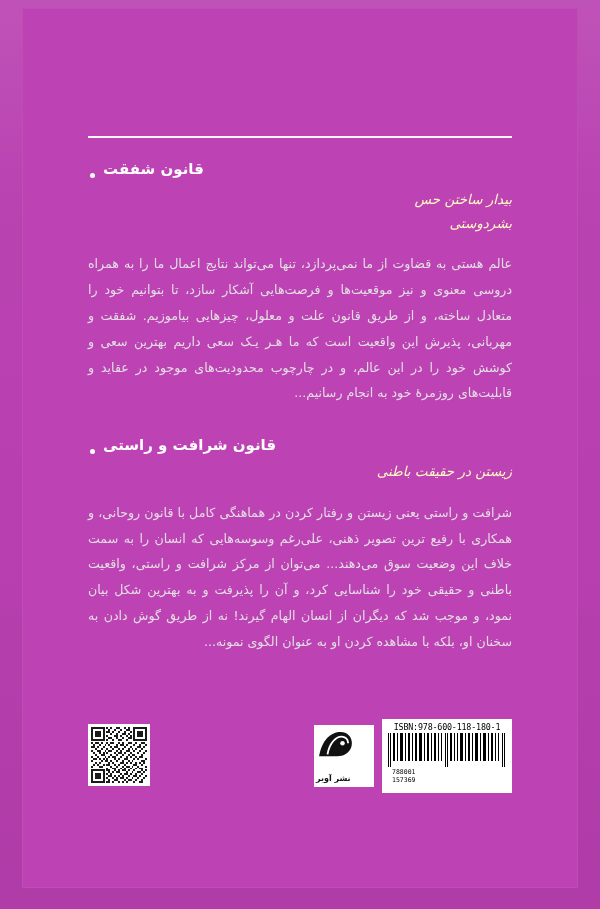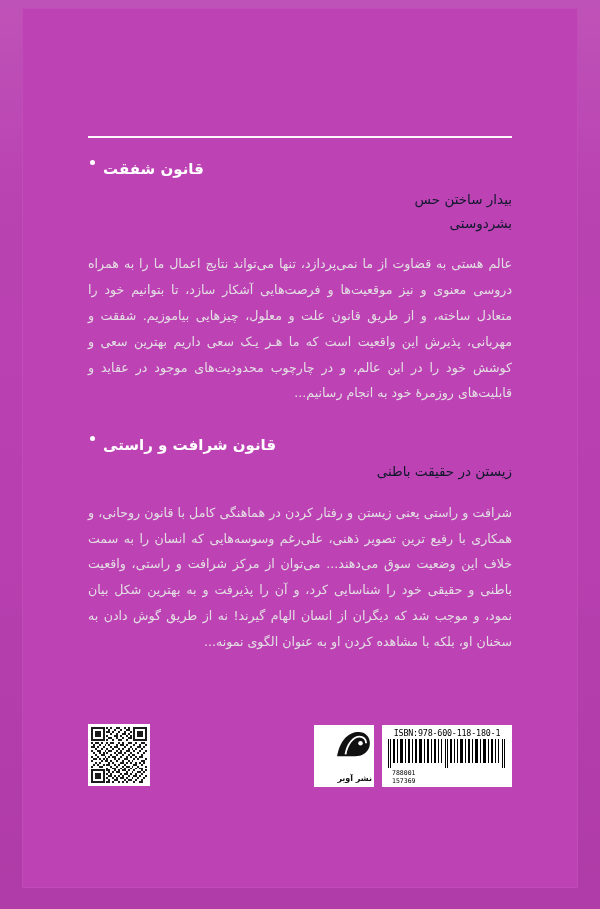--- a/index.html
+++ b/index.html
@@ -48,44 +48,45 @@
   .rule {
     height: 2px;
     background: #ffffff;
     opacity: 0.95;
     margin-bottom: 22px;
   }
   .section-title {
     display: flex;
     flex-direction: row-reverse;
     justify-content: flex-start;
-    align-items: flex-start;
+    align-items: flex-end;
     gap: 6px;
     color: #ffffff;
     font-weight: bold;
     font-size: 15px;
     letter-spacing: 0;
     margin-bottom: 10px;
   }
   .bullet {
     display: inline-block;
     width: 5px;
     height: 5px;
     border-radius: 50%;
     background: #ffffff;
     margin-right: 2px;
     margin-left: 2px;
     flex: 0 0 auto;
   }
   .subtitle {
-    color: #0f172a;
+    color: #fef9c3;
     font-size: 13.5px;
     line-height: 1.75;
     margin: 0 0 16px 0;
     font-weight: normal;
+    font-style: italic;
   }
   .body-text {
     color: #e5e5e5;
     font-size: 12.6px;
     line-height: 2.05;
     text-align: justify;
     text-align-last: right;
     margin: 0 0 30px 0;
     opacity: 0.96;
   }
@@ -121,39 +122,39 @@
     flex-direction: row-reverse;
     align-items: center;
     gap: 8px;
   }
   .publisher-logo {
     width: 60px;
     height: 62px;
     background: #ffffff;
     display: flex;
     flex-direction: column;
-    align-items: flex-start;
+    align-items: flex-end;
     justify-content: center;
     gap: 14px;
     box-sizing: border-box;
     padding: 4px 2px;
   }
   .publisher-mark {
     width: 38px;
     height: 30px;
   }
   .publisher-name {
     font-size: 8px;
     color: #111111;
     font-weight: bold;
     letter-spacing: 0;
   }
   .barcode-box {
     width: 130px;
-    height: 62px;
+    height: 74px;
     background: #ffffff;
     box-sizing: border-box;
     padding: 3px 4px 2px 4px;
     display: flex;
     flex-direction: column;
     justify-content: flex-start;
     align-items: center;
   }
   .isbn-text {
     font-family: "DejaVu Sans Mono", "Liberation Mono", monospace;

